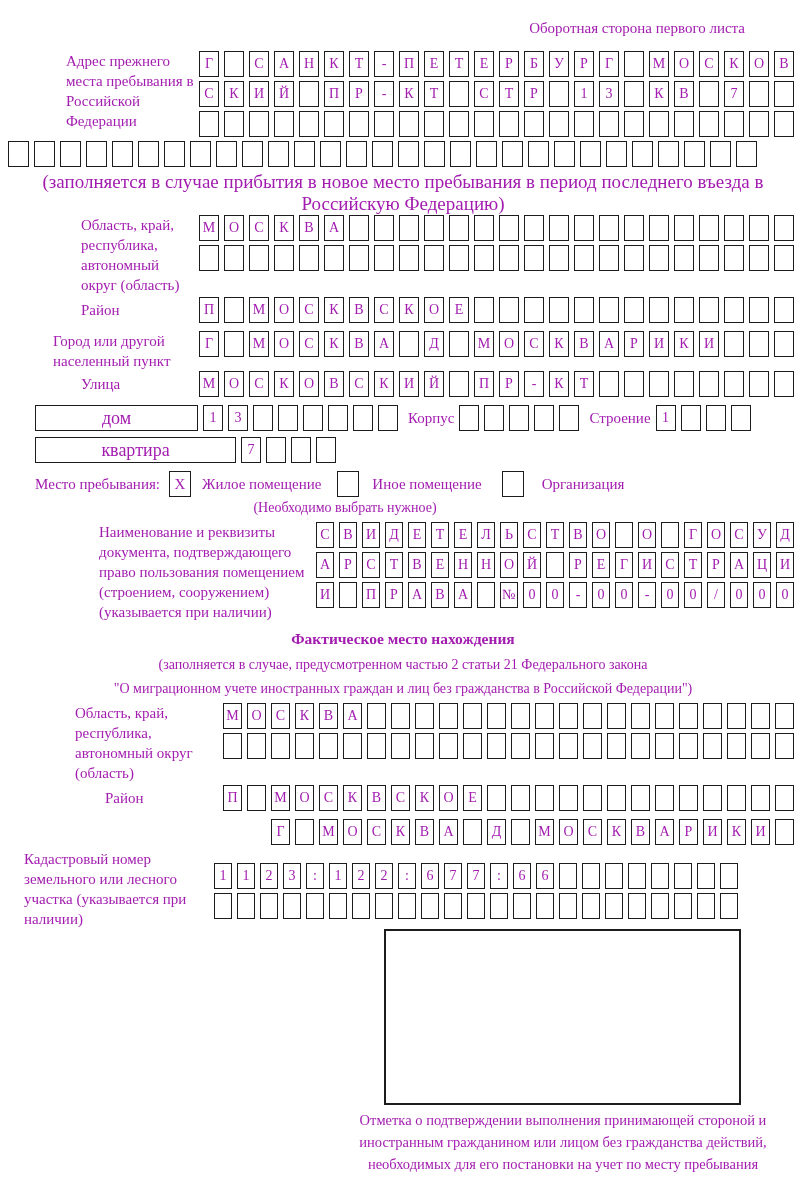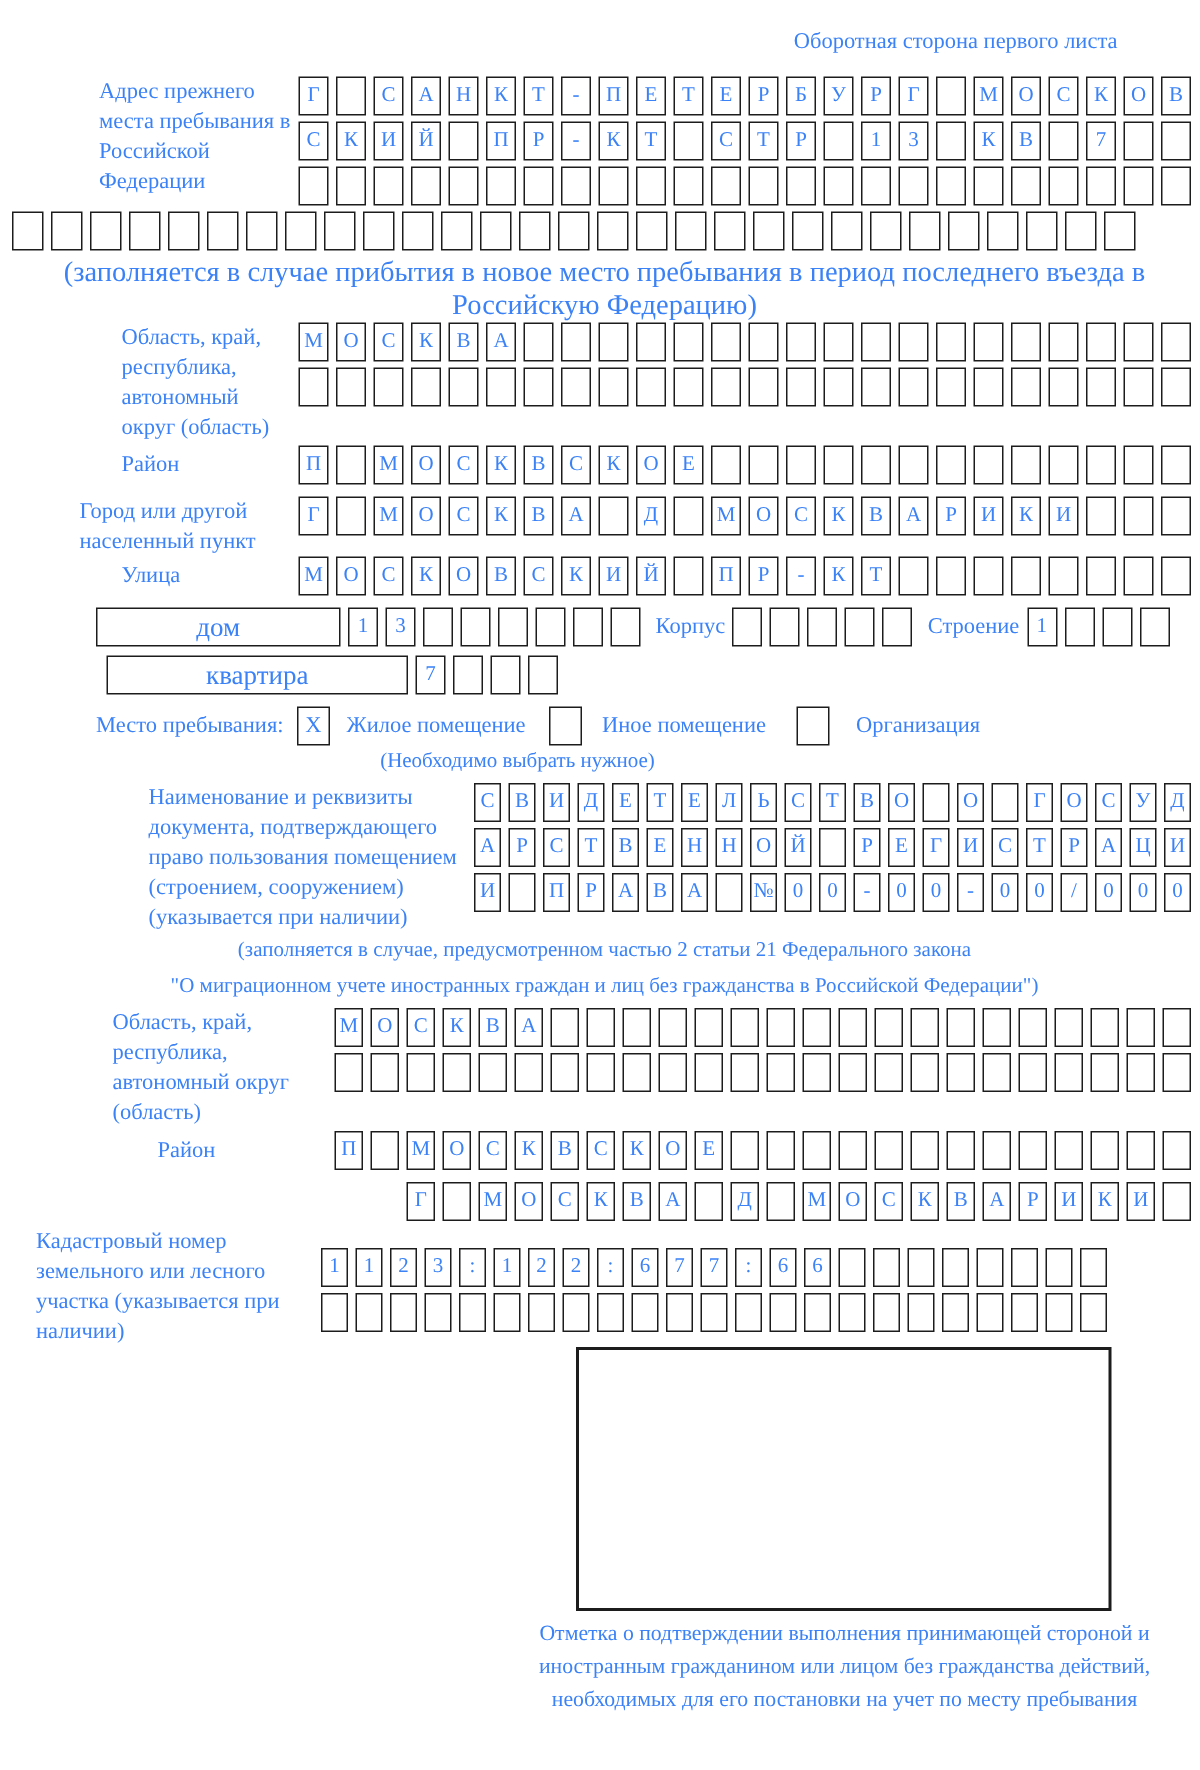--- a/index.html
+++ b/index.html
@@ -1,17 +1,17 @@
 <!DOCTYPE html>
 <html><head>
 <meta charset="utf-8">
 <style>
   html,body{margin:0;padding:0;background:#fff;}
   .page{
-    width:800px;height:1180px;background:#fff;color:#3b82f6;
+    width:800px;height:1180px;background:#fff;color:#a21caf;
     font-family:"Liberation Serif","DejaVu Serif",serif;
     font-size:15px;overflow:hidden;position:relative;box-sizing:border-box;
   }
   .content{padding:0 6px 0 35px;}
   .header-note{text-align:right;margin:20px 55px 14px 0;font-size:15px;}
 
   
   .cellrow{display:flex;column-gap:5px;margin-bottom:4px;}
   .cell{
     flex:0 0 auto;width:18px;height:24px;border:1.5px solid #1c1c1c;
@@ -38,32 +38,32 @@
   .sec-title{text-align:center;font-weight:bold;font-size:16px;margin:3px 0 6px -29px;width:794px;}
   .sub-note{text-align:center;font-size:14px;margin:1px 0 3px -29px;width:794px;line-height:21px;}
 
   .small-note{font-size:13.5px;margin:1px 0 5px 0;}
 
   .inline-box{
     flex:0 0 auto;border:1.5px solid #1c1c1c;height:24px;display:inline-flex;
     align-items:center;justify-content:center;font-size:18px;background:#fff;
   }
   .house-box{width:161px;}
-  .apt-box{width:199px;margin-left:36px;}
+  .apt-box{width:199px;}
   .inline-row{display:flex;align-items:flex-start;margin-bottom:2px;}
   .inline-label{line-height:27px;flex:0 0 auto;}
 
   .chk{flex:0 0 auto;width:20px;height:24px;border:1.5px solid #1c1c1c;display:inline-flex;
        align-items:center;justify-content:center;font-size:15px;}
   .choice-note{margin:2px 0 4px 170px;width:280px;text-align:center;font-size:14px;}
 
   .mark-box{width:353px;height:172px;border:2px solid #1c1c1c;margin:6px 0 4px 170px;background:#fff;}
   .mark-caption{width:462px;margin-left:118px;text-align:center;font-size:14.5px;line-height:22px;}
 
-  .mt4{margin-top:4px;margin-left:29px;}.mt6{margin-top:6px;}.mt8{margin-top:8px;}
+  .mt4{margin-top:4px;}.mt6{margin-top:6px;}.mt8{margin-top:8px;}
   .gap5{width:5px;flex:0 0 auto;}
 </style>
 </head>
 <body>
 
 <div class="page">
   <div class="header-note">Оборотная сторона первого листа</div>
 
   <div class="content">
 
@@ -468,20 +468,21 @@
             <span class="cell">0</span>
             <span class="cell">0</span>
             <span class="cell">/</span>
             <span class="cell">0</span>
             <span class="cell">0</span>
             <span class="cell">0</span>
           </div>
       </div>
     </div>
 
+    <div class="sec-title mt8" style="font-size:15.5px;">Фактическое место нахождения</div>
     <div class="sub-note">(заполняется в случае, предусмотренном частью 2 статьи 21 Федерального закона</div>
     <div class="sub-note">"О миграционном учете иностранных граждан и лиц без гражданства в Российской Федерации")</div>
 
     <div class="fieldflex mt4" style="min-height:82px;">
       <div class="flabel w143">Область, край, республика, автономный округ (область)</div>
       <div class="gap5"></div>
       <div class="rows">
         <div class="cellrow row-mid">
             <span class="cell">М</span>
             <span class="cell">О</span>

